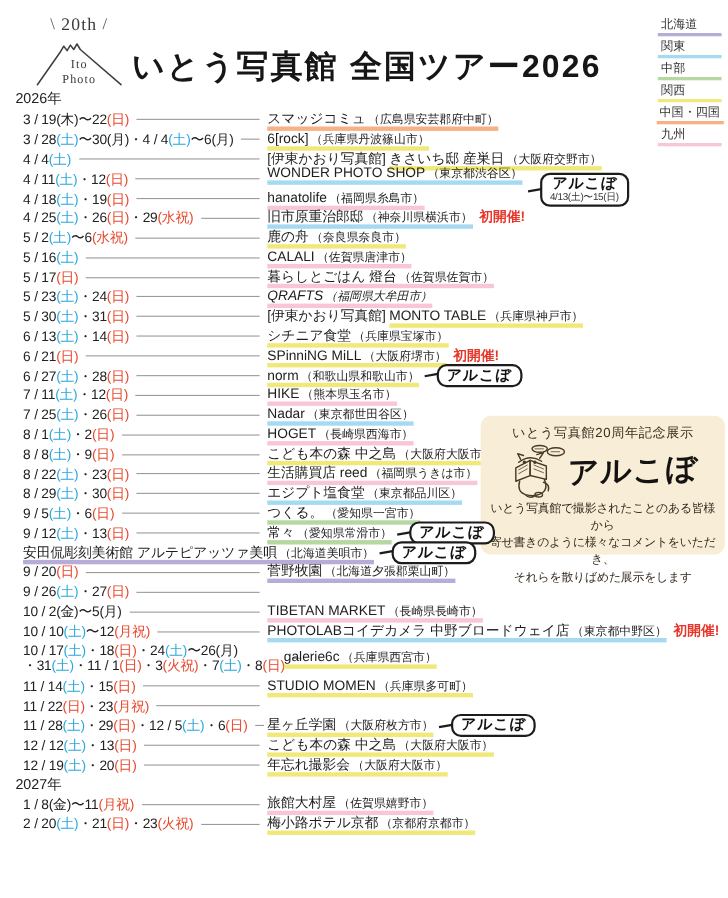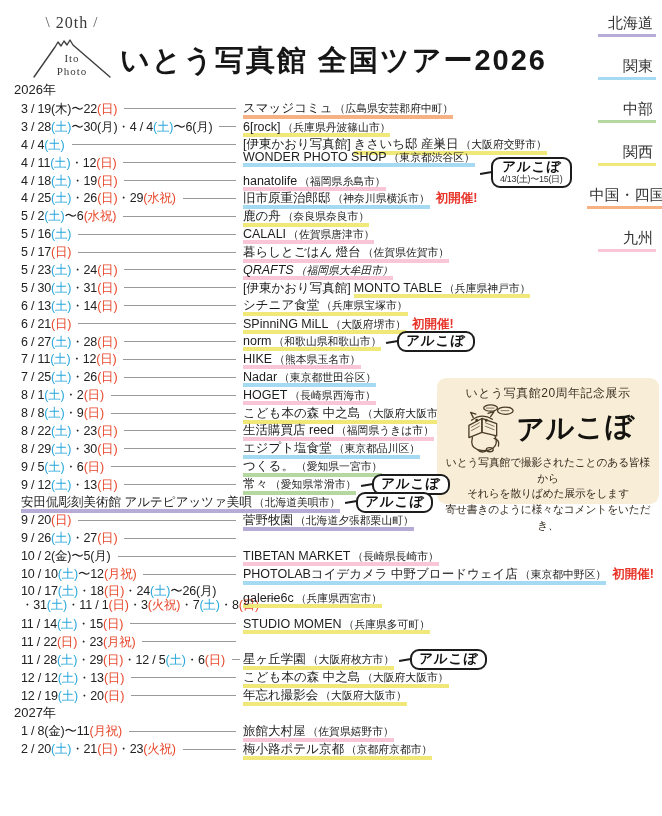--- a/index.html
+++ b/index.html
@@ -12,27 +12,27 @@
   .logo{position:absolute;left:28px;top:14px;width:88px;text-align:center;
     font-family:"Liberation Serif","DejaVu Serif",serif;color:#3a3a3a;}
   .logo-20th{font-size:16px;letter-spacing:1px;}
   .logo-20th .sl{font-size:15px;position:relative;top:-1px;padding:0 5px;color:#555;}
   .logo svg{display:block;margin:0 auto;margin-top:-2px;}
   .page-title{position:absolute;left:120px;top:22px;width:440px;
     font-size:29px;font-weight:900;letter-spacing:2px;color:#161616;white-space:nowrap;}
   
   .legend{position:absolute;left:594px;top:14px;width:66px;display:flex;
     flex-direction:column;align-items:center;}
-  .legend-item{font-size:15px;color:#333;text-align:right;white-space:nowrap;
-    padding:0 3px 1px 3px;border-bottom:3.5px solid #ccc;margin-bottom:20px;min-width:52px;}
+  .legend-item{font-size:11px;color:#333;text-align:left;white-space:nowrap;
+    padding:0 3px 1px 3px;border-bottom:3.5px solid #ccc;margin-bottom:1px;min-width:52px;}
   
   .schedule{position:absolute;left:14px;top:82px;width:632px;}
   .year-label{font-size:13px;color:#222;margin:0 0 2px 0;height:16px;line-height:16px;}
   .row{display:flex;align-items:center;height:17.9px;padding-left:7px;overflow:visible;}
-  .row--tall{height:30px;}
+  .row--tall{height:30px;gap:15px;}
   .row--tall + .row{margin-top:2px;}
   .datecell{flex:0 0 222px;display:flex;align-items:center;min-width:0;}
   .datetext{white-space:nowrap;font-size:12.5px;letter-spacing:-0.2px;line-height:14px;}
   .dline{white-space:nowrap;}
   .seg-k{color:#222;}
   .seg-b{color:#29a8dc;}
   .seg-r{color:#e8472b;}
   .leader{flex:1 1 auto;height:0;border-top:1px solid #9a9a9a;margin:0 7px 0 7px;min-width:8px;}
   .venue{display:flex;align-items:baseline;white-space:nowrap;}
   .vprefix{font-size:12.5px;color:#222;margin-right:3px;}
@@ -503,16 +503,16 @@
         <path d="M12,41 Q9,52 18,55 Q29,58 36,53 Q42,49 38,39"></path>
         <path d="M18,55 q3,4 9,2"></path>
         <ellipse cx="32" cy="55" rx="4" ry="2.4"></ellipse>
         <path d="M37,42 q7,2 5,9"></path>
       </g>
     </svg>
     <div class="info-logo-text">アルこぼ</div>
   </div>
   <div class="info-body">
     <div>いとう写真館で撮影されたことのある皆様から</div>
+    <div>寄せ書きのように様々なコメントをいただき、</div>
     <div>それらを散りばめた展示をします</div>
-    <div>寄せ書きのように様々なコメントをいただき、</div>
   </div>
 </div>
 
 </body></html>

